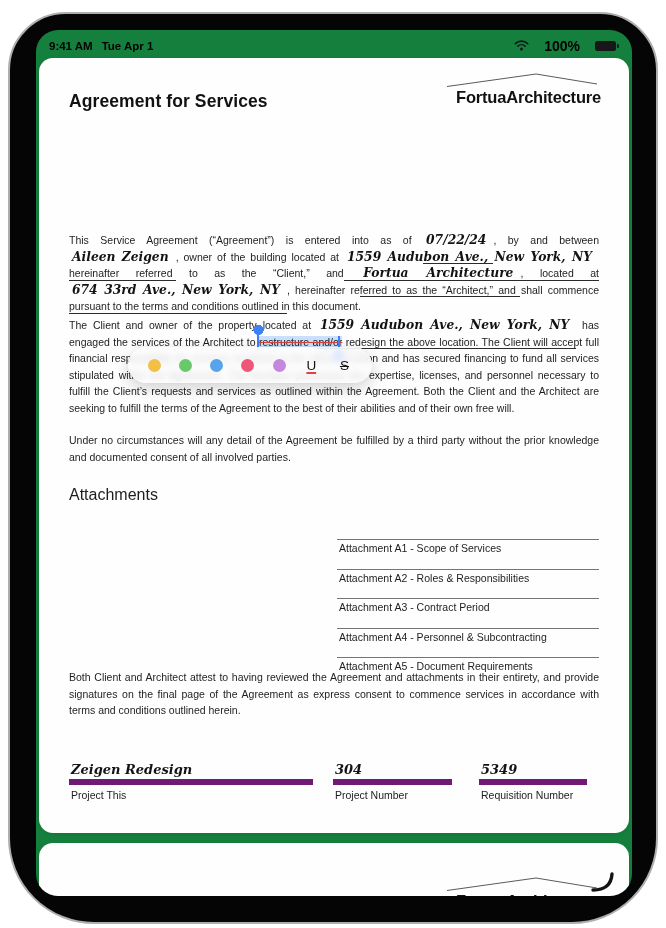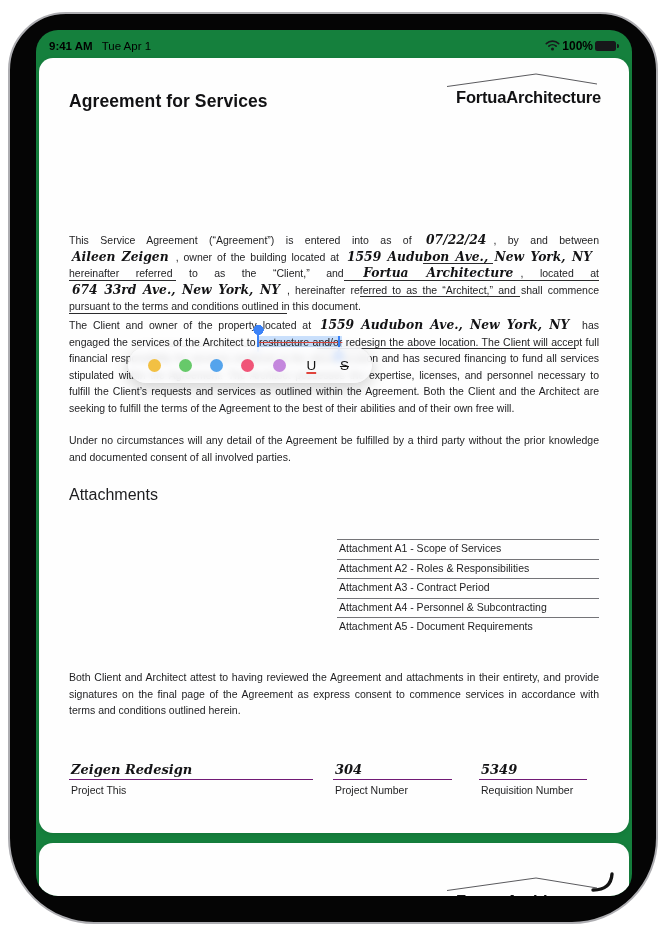--- a/index.html
+++ b/index.html
@@ -7,22 +7,22 @@
   .device{position:absolute;left:8px;top:12px;width:650px;height:912px;background:#050505;
     border:2.5px solid #aeaeb2;border-radius:58px 58px 86px 86px;box-sizing:border-box;}
   .screen{position:absolute;left:36px;top:30px;width:596px;height:866px;background:#15803d;
     border-radius:22px;overflow:hidden;}
   
   .statusbar{position:absolute;left:0;top:0;right:0;height:26px;display:flex;
     justify-content:space-between;align-items:center;padding:6px 16px 0 13px;box-sizing:border-box;
     font-size:11.5px;color:#000;}
   .sb-left{display:flex;gap:9px;align-items:center;}
   .sb-time{font-weight:700;}
-  .sb-date{font-weight:400;}
-  .sb-right{display:flex;gap:2px;align-items:center;font-weight:600;font-size:12px;}
+  .sb-date{font-weight:700;}
+  .sb-right{display:flex;gap:15px;align-items:center;font-weight:600;font-size:14px;}
   .battery{width:21px;height:10px;background:#17171a;border-radius:2.5px;position:relative;}
   .battery::after{content:"";position:absolute;right:-3px;top:3px;width:2px;height:4px;
     background:#17171a;border-radius:0 1.5px 1.5px 0;}
   
   .page{position:absolute;left:3px;width:590px;background:#fefefe;border-radius:14px;
     box-shadow:0 1px 5px rgba(0,0,0,0.10);}
   .page1{top:28px;height:775px;}
   .page2{top:813px;height:90px;}
   .doc-title{position:absolute;left:30px;font-size:17.5px;font-weight:700;color:#121214;letter-spacing:0.1px;}
   .page1 .doc-title{top:33px;}
@@ -37,21 +37,21 @@
     color:#1d1d1f;text-align:justify;}
   .p1{top:174px;}
   .p2{top:259px;}
   .p3{top:374px;}
   .p4{top:611px;}
   .fill{font-family:cursive,"DejaVu Serif",serif;font-style:italic;font-weight:700;
     font-size:12.3px;color:#131315;border-bottom:1px solid #2b2b2d;padding:0 7px 16px 3px;white-space:nowrap;}
   .att-head{position:absolute;left:30px;top:428px;font-size:16px;color:#1d1d1f;}
   .att-intro{position:absolute;left:30px;top:445px;width:530px;font-size:10.5px;color:#1d1d1f;}
   .att-table{position:absolute;left:298px;top:481px;width:262px;}
-  .att-row{border-top:1px solid #747478;padding:3px 2px 4px;font-size:10.5px;line-height:11.5px;color:#1d1d1f;}
+  .att-row{border-top:1px solid #747478;padding:3px 2px 14px;font-size:10.5px;line-height:11.5px;color:#1d1d1f;}
   
   .sel{position:relative;background:rgba(92,162,250,0.32);
     text-decoration:line-through;text-decoration-color:#d6453d;text-decoration-thickness:1.4px;}
   .sel::before{content:"";position:absolute;left:-7px;top:-12px;width:13px;height:28px;pointer-events:none;
     background:radial-gradient(circle 5.2px at 6.5px 5.8px,#3b82f7 97%,rgba(59,130,247,0)),
       linear-gradient(#3b82f7,#3b82f7);
     background-size:13px 12px,2.4px 17px;background-position:0 0,5.3px 11px;background-repeat:no-repeat;}
   .sel::after{content:"";position:absolute;right:-3px;top:0;width:13px;height:27px;pointer-events:none;
     background:linear-gradient(#3b82f7,#3b82f7),
       radial-gradient(circle 5.2px at 6.5px 20.5px,#3b82f7 97%,rgba(59,130,247,0));
@@ -64,21 +64,21 @@
   .fmt{font-size:13.5px;font-weight:500;color:#111;width:15px;text-align:center;line-height:15px;}
   .fmt-u{text-decoration:underline;text-decoration-color:#e0443c;text-decoration-thickness:1.5px;text-underline-offset:2px;}
   .fmt-s{text-decoration:line-through;text-decoration-thickness:1.2px;}
   
   .field{position:absolute;top:697px;}
   .field-1{left:30px;width:244px;}
   .field-2{left:294px;width:119px;}
   .field-3{left:440px;width:108px;}
   .field-value{font-family:cursive,"DejaVu Serif",serif;font-style:italic;font-weight:700;
     font-size:13px;color:#131315;height:22px;display:flex;align-items:flex-end;padding:0 0 2px 2px;
-    border-bottom:1px solid #701a75;}
+    border-bottom:6px solid #701a75;}
   .field-label{font-size:10.5px;color:#1d1d1f;padding:4px 0 0 2px;}
   .page-curl{position:absolute;left:552px;top:28px;}
 </style>
 </head>
 <body>
 
 <div class="device"></div>
 
 <div class="screen">
 

